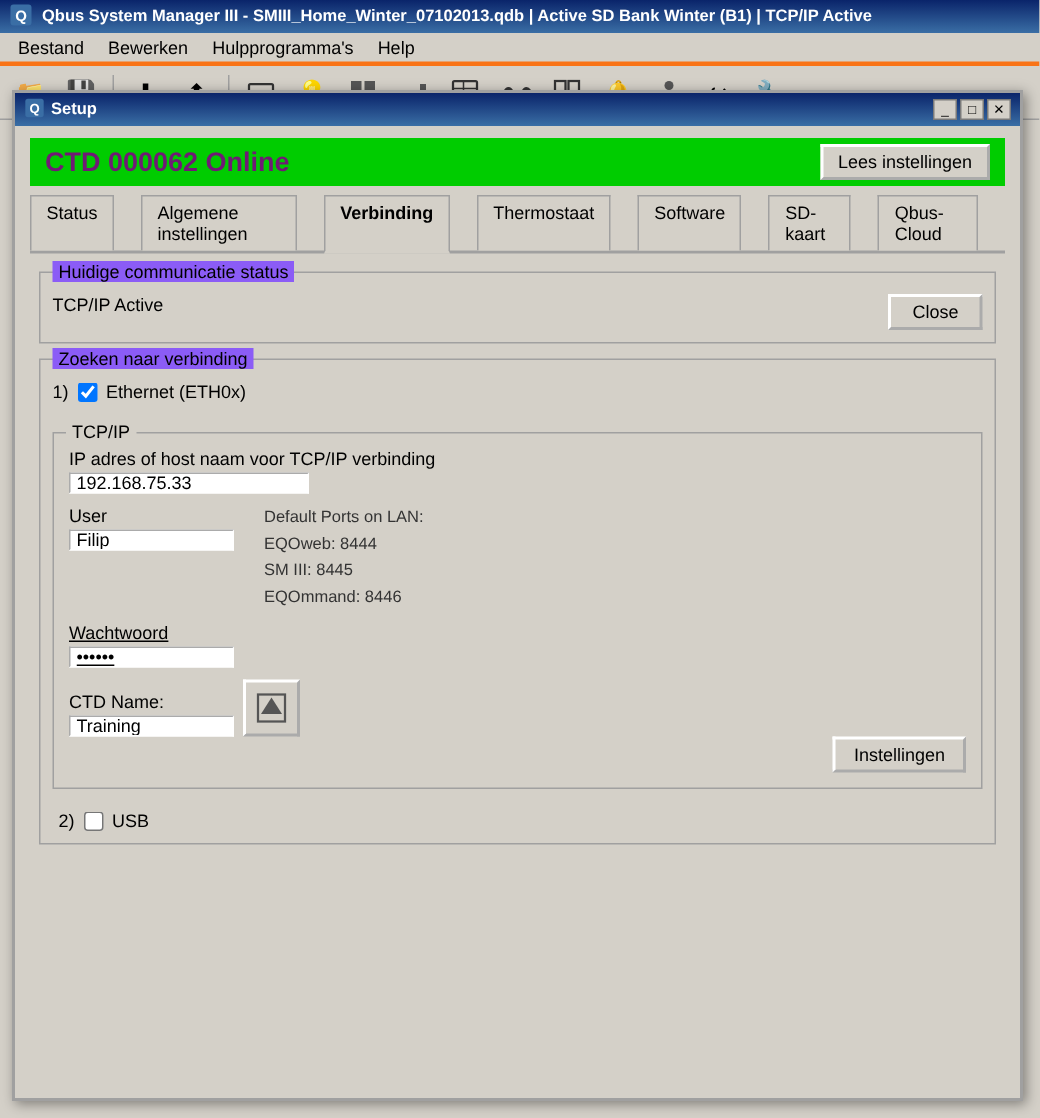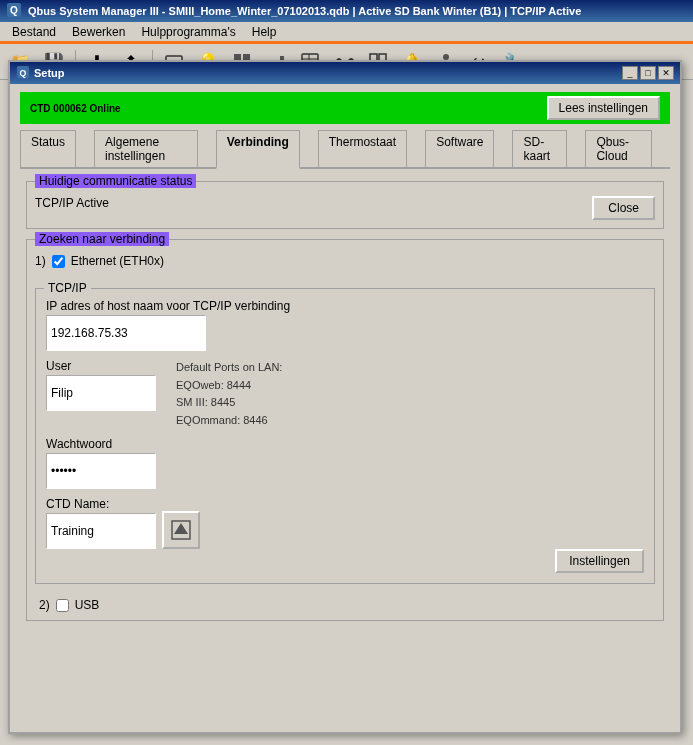--- a/index.html
+++ b/index.html
@@ -110,22 +110,22 @@
     .status-bar {
       background: #00cc00;
       margin: 8px 10px 6px 10px;
       height: 32px;
       display: flex;
       align-items: center;
       justify-content: space-between;
       padding: 0 10px;
     }
     .status-text {
-      color: #000000;
-      font-size: 10px;
+      color: #701a75;
+      font-size: 18px;
       font-weight: bold;
     }
     .lees-btn {
       background: #d4d0c8;
       border: 2px outset #ffffff;
       padding: 3px 10px;
       font-size: 12px;
       cursor: pointer;
     }
 
@@ -231,21 +231,21 @@
       margin-bottom: 8px;
       align-items: flex-start;
     }
     .form-col { display: flex; flex-direction: column; }
     .form-label { font-size: 12px; margin-bottom: 2px; }
     .form-input {
       border: 1px inset #ffffff;
       background: white;
       padding: 2px 4px;
       font-size: 12px;
-      height: 36px;
+      height: 14px;
     }
     .input-ip { width: 160px; }
     .input-port { width: 60px; }
     .input-user { width: 110px; }
     .input-pass { width: 110px; }
     .input-ctdname { width: 110px; }
 
     .port-info {
       font-size: 11px;
       color: #333;
@@ -443,21 +443,21 @@
             <input class="form-input input-user" type="text" value="Filip" style="">
           </div>
           <div class="port-info">
             <span>Default Ports on LAN:</span><br>
             <span>EQOweb: 8444</span><br>
             <span>SM III: 8445</span><br>
             <span>EQOmmand: 8446</span>
           </div>
         </div>
 
-        <div class="form-col" style="margin-bottom:8px;">
+        <div class="form-col" style="margin-bottom:8px;text-decoration:underline;">
           <span class="form-label">Wachtwoord</span>
           <input class="form-input input-pass" type="password" value="123456" style="">
         </div>
 
         <div class="ctd-row">
           <div class="ctd-left">
             <div class="form-col">
               <span class="form-label">CTD Name:</span>
               <input class="form-input input-ctdname" type="text" value="Training" style="">
             </div>

